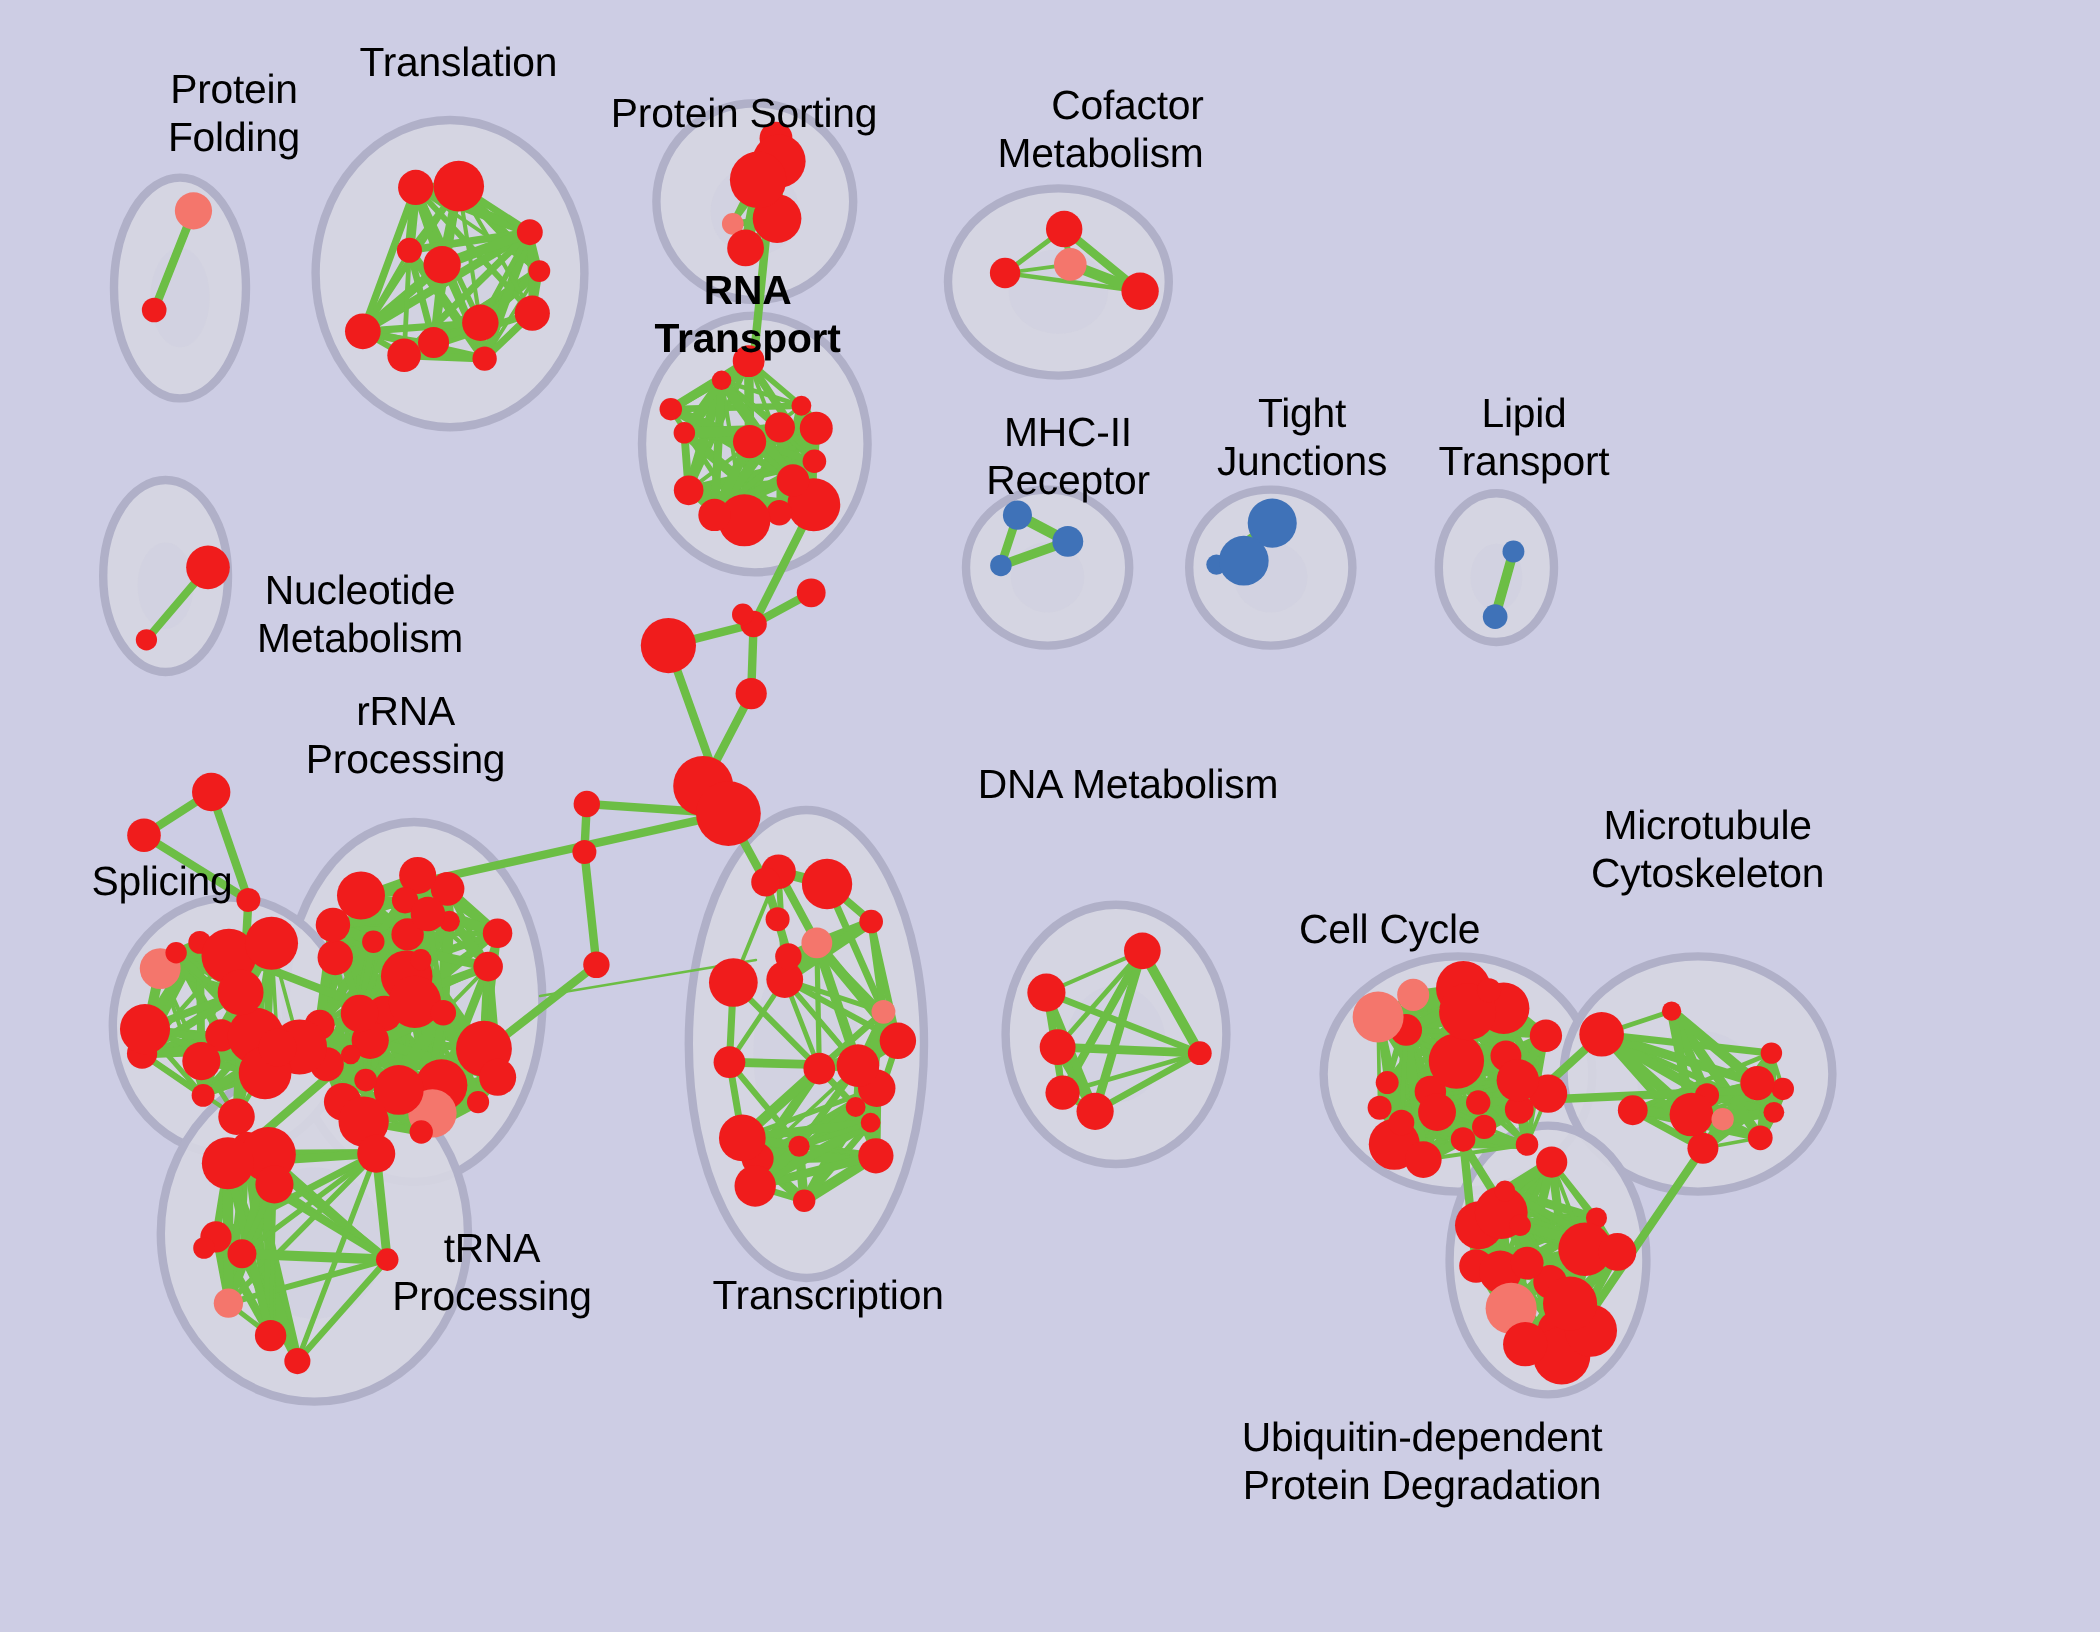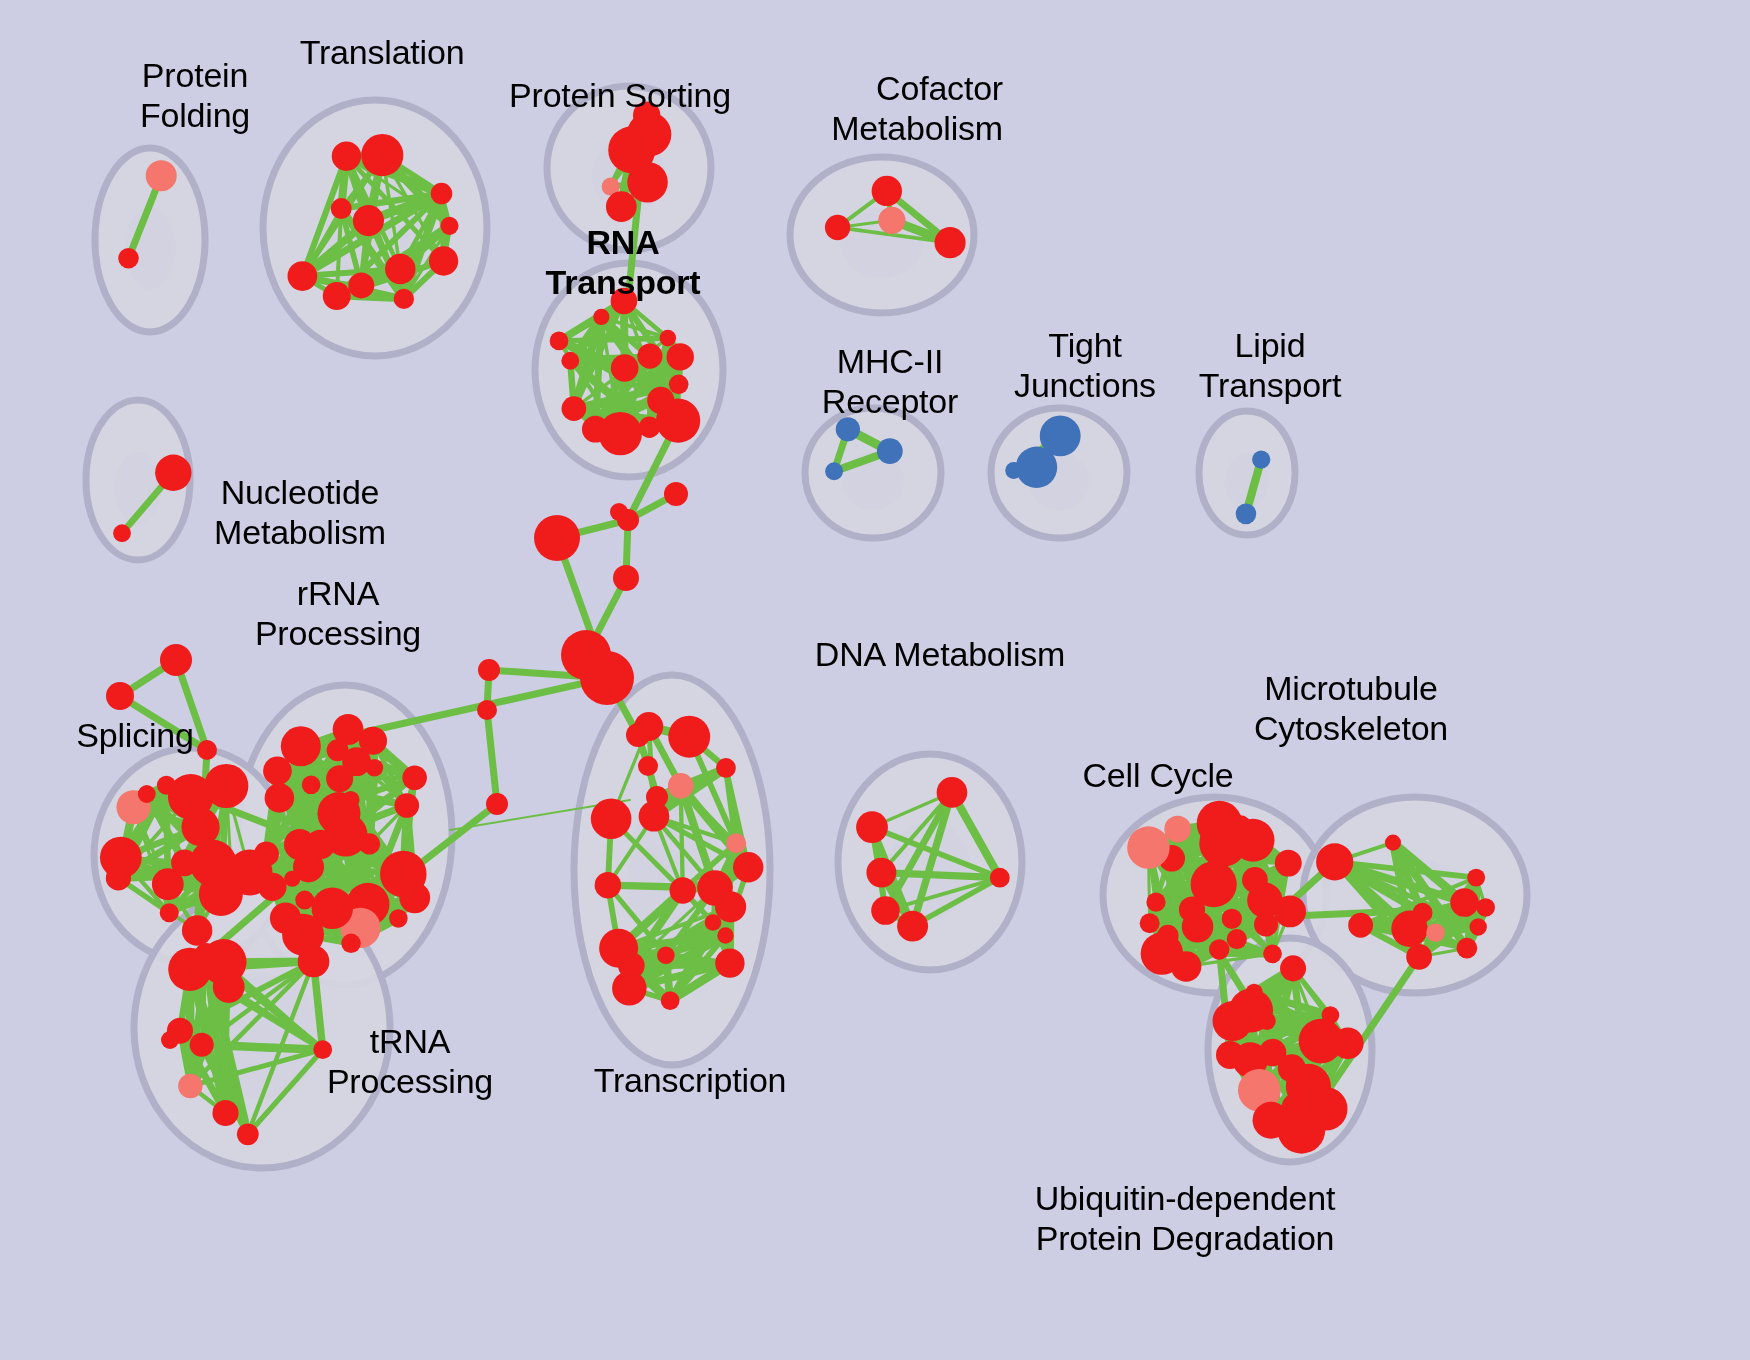--- a/index.html
+++ b/index.html
@@ -1267,19 +1267,19 @@
       <div class="cluster-label" style="left: 1160px; top: 325px; width: 220px;">Lipid
 Transport</div>
       <div class="cluster-label" style="left: 228px; top: 573px; width: 220px;">rRNA
 Processing</div>
       <div class="cluster-label" style="left: 55px; top: 715px; width: 160px;">Splicing</div>
       <div class="cluster-label" style="left: 300px; top: 1021px; width: 220px;">tRNA
 Processing</div>
       <div class="cluster-label" style="left: 570px; top: 1060px; width: 240px;">Transcription</div>
       <div class="cluster-label" style="left: 800px; top: 634px; width: 280px;">DNA Metabolism</div>
       <div class="cluster-label" style="left: 1048px; top: 755px; width: 220px; text-align: center;">Cell Cycle</div>
-      <div class="cluster-label" style="left: 1226px; top: 668px; width: 250px;">Microtubule
+      <div class="cluster-label" style="left: 1298px; top: 668px; width: 250px;">Microtubule
 Cytoskeleton</div>
       <div class="cluster-label" style="left: 1010px; top: 1178px; width: 350px;">Ubiquitin-dependent
 Protein Degradation</div>
     </div>
 
 </div>
 
 </body></html>

